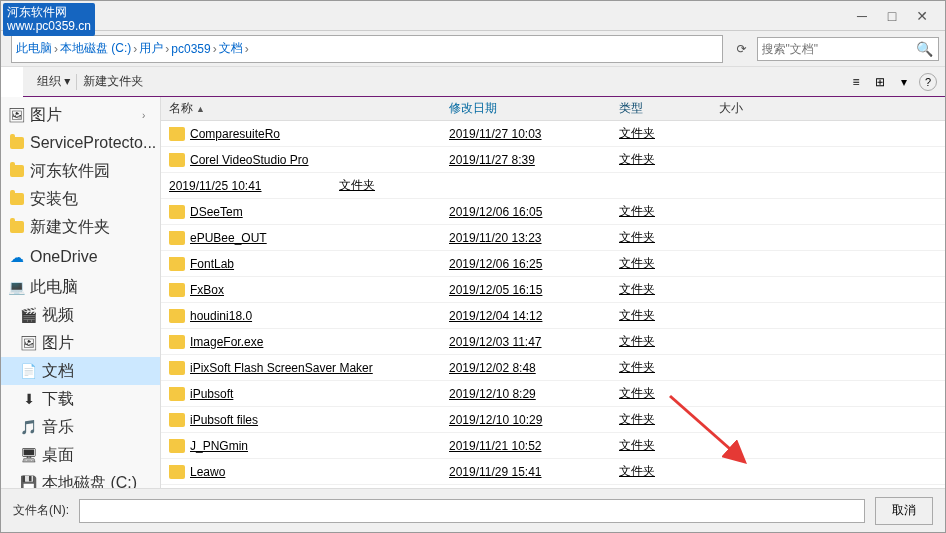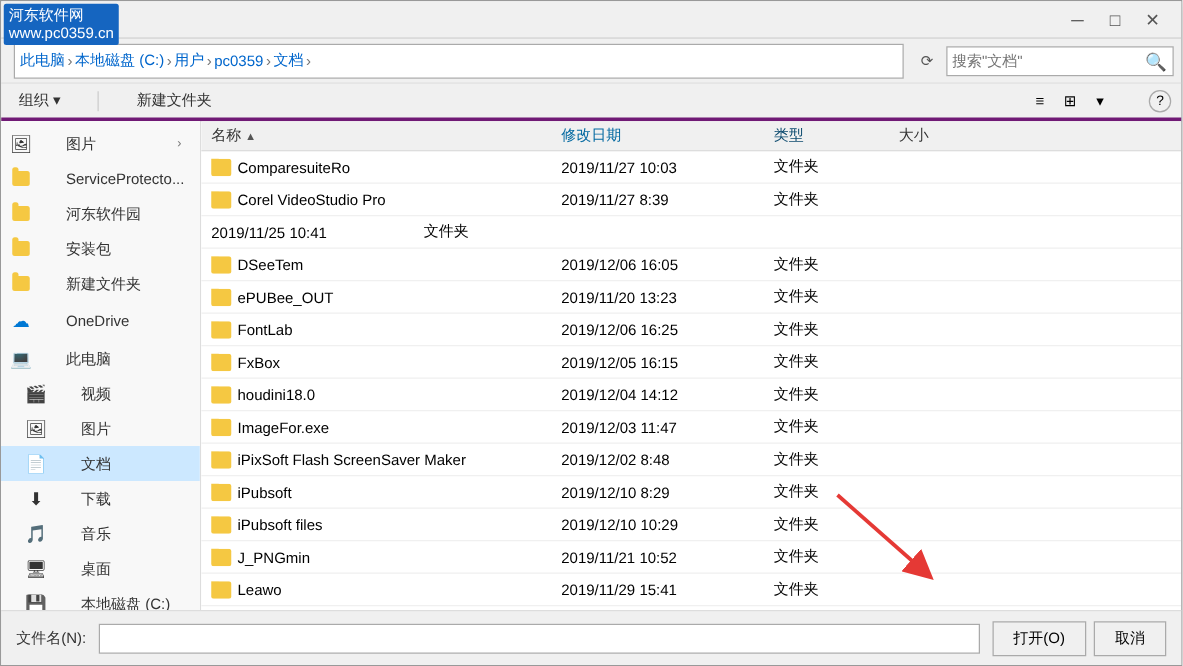--- a/index.html
+++ b/index.html
@@ -10,40 +10,40 @@
     .title-bar-text { flex: 1; font-size: 12px; color: #333; }
     .title-bar-btn { width: 30px; height: 30px; display: flex; align-items: center; justify-content: center; cursor: pointer; font-size: 14px; color: #555; }
     .toolbar { height: 36px; background: #f0f0f0; border-bottom: 1px solid #ddd; display: flex; align-items: center; padding: 0 6px; gap: 4px; }
     .breadcrumb-bar { height: 28px; background: #fff; border: 1px solid #aaa; display: flex; align-items: center; flex: 1; padding: 0 4px; margin: 0 4px; font-size: 12px; color: #333; }
     .breadcrumb-sep { color: #777; margin: 0 2px; }
     .breadcrumb-item { color: #0066cc; cursor: pointer; }
     .toolbar-refresh { width: 22px; height: 22px; display: flex; align-items: center; justify-content: center; cursor: pointer; color: #555; }
     .search-box { height: 24px; border: 1px solid #aaa; display: flex; align-items: center; padding: 0 4px; background: #fff; min-width: 140px; }
     .search-input { border: none; outline: none; font-size: 12px; color: #555; width: 100%; background: transparent; }
     .search-icon { color: #555; font-size: 14px; }
-    .action-bar { height: 30px; background: #f0f0f0; border-bottom: 3px solid #701a75; display: flex; align-items: center; padding: 0 8px; gap: 24px; }
+    .action-bar { height: 30px; background: #f0f0f0; border-bottom: 1px solid #701a75; display: flex; align-items: center; padding: 0 8px; gap: 0; margin-left: 22px; }
     .action-btn { font-size: 12px; color: #333; cursor: pointer; padding: 2px 6px; display: flex; align-items: center; gap: 3px; }
     .action-sep { width: 1px; height: 16px; background: #ccc; }
     .main-content { flex: 1; display: flex; overflow: hidden; }
     .sidebar { width: 160px; border-right: 1px solid #ddd; background: #f8f8f8; overflow-y: auto; padding: 4px 0; flex-shrink: 0; }
     .sidebar-section { margin-bottom: 2px; }
     .sidebar-item { height: 28px; display: flex; align-items: center; padding: 0 8px; cursor: pointer; gap: 5px; color: #333; }
     .sidebar-item.selected { background: #cce8ff; }
     .sidebar-item-icon { width: 16px; height: 16px; flex-shrink: 0; display: flex; align-items: center; justify-content: center; font-size: 14px; }
-    .sidebar-item-label { font-size: 12px; flex: 1; margin-left: 23px; }
+    .sidebar-item-label { font-size: 16px; flex: 1; }
     .sidebar-expand { width: 10px; color: #777; font-size: 10px; }
     .file-list { flex: 1; overflow-y: scroll; background: #fff; }
     .file-list-header { display: flex; align-items: center; height: 24px; background: #f0f0f0; border-bottom: 1px solid #ddd; position: sticky; top: 0; z-index: 1; }
     .col-name { width: 280px; padding: 0 8px; color: #333; cursor: pointer; display: flex; align-items: center; gap: 3px; }
     .col-date { width: 170px; padding: 0 8px; color: #0369a1; }
     .col-type { width: 100px; padding: 0 8px; color: #0c4a6e; }
     .col-size { flex: 1; padding: 0 8px; color: #333; }
     .col-sort-arrow { font-size: 9px; color: #555; }
     .file-row { display: flex; align-items: center; height: 26px; border-bottom: 1px solid #f0f0f0; cursor: pointer; }
-    .file-cell { padding: 0 8px; white-space: nowrap; overflow: hidden; text-overflow: ellipsis; }
+    .file-cell { padding: 0 8px; white-space: nowrap; overflow: hidden; text-overflow: ellipsis; text-decoration: underline; }
     .file-cell.name { width: 280px; display: flex; align-items: center; gap: 5px; }
     .file-cell.date { width: 170px; }
     .file-cell.type { width: 100px; }
     .file-cell.size { flex: 1; }
     .folder-icon { width: 16px; height: 14px; background: #f5c842; border-radius: 0 2px 2px 2px; position: relative; display: inline-block; flex-shrink: 0; }
     .folder-icon::before { content: ''; position: absolute; top: -3px; left: 0; width: 6px; height: 3px; background: #f5c842; border-radius: 2px 2px 0 0; }
     .footer { height: 44px; background: #f0f0f0; border-top: 1px solid #ddd; display: flex; align-items: center; padding: 0 12px; gap: 10px; }
     .footer-label { font-size: 12px; color: #333; white-space: nowrap; }
     .footer-input { flex: 1; height: 24px; border: 1px solid #aaa; padding: 0 4px; font-size: 12px; outline: none; background: #fff; }
     .footer-select { height: 24px; border: 1px solid #aaa; padding: 0 4px; font-size: 12px; background: #fff; min-width: 180px; }
@@ -345,21 +345,20 @@
       <div class="file-cell size"></div>
     </div>
         </div>
     </div>
   </div>
 
   <div class="footer">
     <label class="footer-label">文件名(N):</label>
     <input class="footer-input" type="text" style="">
     <div class="footer-buttons">
-      <button class="btn primary">打开(O)</button>
       <button class="btn">取消</button>
     </div>
   </div>
 
   <div class="red-arrow">
     <svg width="100" height="80" viewBox="0 0 100 80">
       <defs>
         <marker id="arrowhead" markerWidth="8" markerHeight="8" refX="4" refY="4" orient="auto">
           <polygon points="0 0, 8 4, 0 8" fill="#e53935"></polygon>
         </marker>

